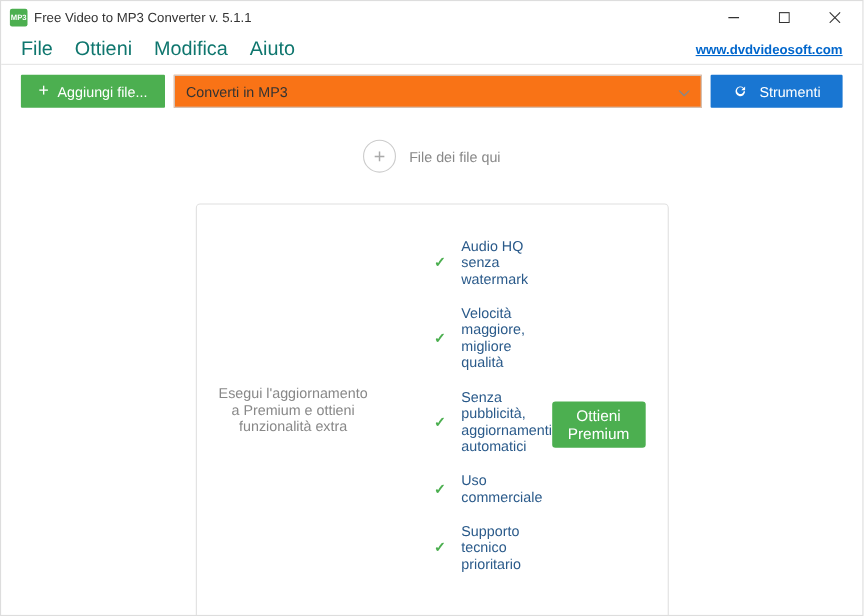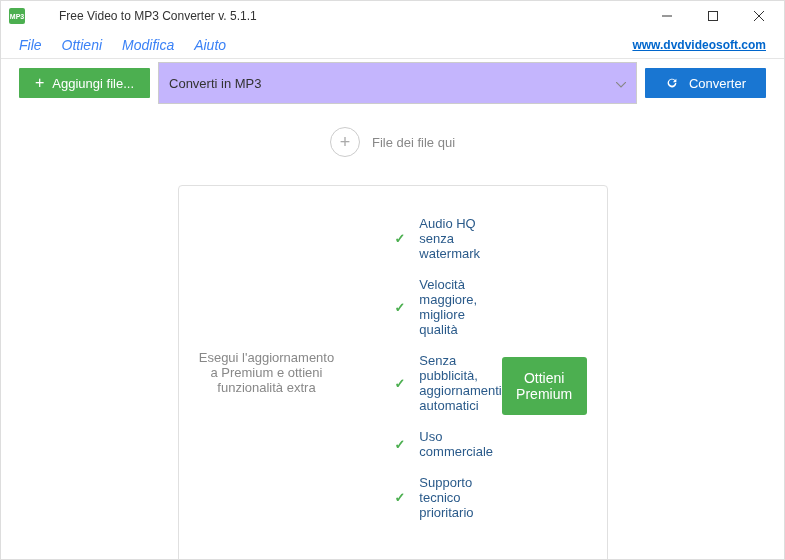--- a/index.html
+++ b/index.html
@@ -1,49 +1,49 @@
 <!DOCTYPE html>
 <html><head>
 <meta charset="utf-8">
 <style>
   * { box-sizing: border-box; margin: 0; padding: 0; }
   body { font-family: "Segoe UI", Arial, sans-serif; font-size: 13px; color: #333; background: #fff; width: 785px; height: 560px; overflow: hidden; border: 1px solid #ddd; }
   
-  .titlebar { height: 30px; display: flex; align-items: center; padding: 0 2px 0 8px; gap: 28px; }
+  .titlebar { height: 30px; display: flex; align-items: center; padding: 0 2px 0 8px; }
   .titlebar .icon { width: 16px; height: 16px; background: #4CAF50; border-radius: 2px; margin-right: 6px; display: flex; align-items: center; justify-content: center; }
   .titlebar .icon-inner { color: #fff; font-size: 7px; font-weight: bold; }
   .titlebar .title { font-size: 12px; color: #333; flex: 1; }
   .win-controls { display: flex; }
   .win-btn { width: 46px; height: 30px; display: flex; align-items: center; justify-content: center; color: #666; cursor: pointer; }
   .win-btn svg { width: 10px; height: 10px; }
   
   .menubar { height: 28px; display: flex; align-items: center; padding: 0 12px; border-bottom: 1px solid #e5e5e5; }
-  .menu-item { padding: 4px 10px; color: #3b82f6; cursor: pointer; font-size: 14px; font-style: italic; }
+  .menu-item { padding: 4px 10px; color: #0f766e; cursor: pointer; font-size: 18px; }
   .menu-item:first-child { padding-left: 6px; }
   .menu-spacer { flex: 1; }
   .menu-link { color: #0066cc; text-decoration: underline; font-size: 12px; padding-right: 6px; cursor: pointer; font-weight: bold; }
   
   .toolbar { height: 48px; display: flex; align-items: center; padding: 8px 18px; gap: 8px; }
   .btn-add { background: #4CAF50; color: #fff; border: none; height: 30px; padding: 0 16px; display: flex; align-items: center; gap: 8px; cursor: pointer; font-size: 13px; border-radius: 1px; min-width: 128px; }
   .btn-add .plus { font-size: 16px; font-weight: 300; }
-  .select { flex: 1; height: 42px; border: 1px solid #ccc; background: #c4b5fd; display: flex; align-items: center; padding: 0 10px; cursor: pointer; position: relative; font-size: 13px; color: #333; }
+  .select { flex: 1; height: 30px; border: 1px solid #ccc; background: #f97316; display: flex; align-items: center; padding: 0 10px; cursor: pointer; position: relative; font-size: 13px; color: #333; }
   .select .chev { margin-left: auto; color: #888; }
   .btn-convert { background: #1976D2; color: #fff; border: none; height: 30px; padding: 0 20px; display: flex; align-items: center; gap: 10px; cursor: pointer; font-size: 13px; border-radius: 1px; min-width: 110px; justify-content: center; }
   .btn-convert svg { width: 14px; height: 14px; }
   
   .main { padding: 20px 0 0 0; display: flex; flex-direction: column; align-items: center; }
   .drop-zone { display: flex; align-items: center; gap: 12px; color: #888; margin-bottom: 28px; }
   .drop-circle { width: 30px; height: 30px; border: 1px solid #ccc; border-radius: 50%; display: flex; align-items: center; justify-content: center; color: #aaa; font-size: 18px; font-weight: 300; }
   
   .premium-card { width: 430px; border: 1px solid #e0e0e0; border-radius: 4px; padding: 30px 20px 28px 20px; display: flex; flex-direction: row; align-items: center; }
   .premium-title { color: #888; font-size: 13px; margin-bottom: 28px; text-align: center; }
   .features { display: flex; flex-direction: column; gap: 16px; margin-bottom: 36px; align-self: flex-start; padding-left: 60px; }
   .feature { display: flex; align-items: center; gap: 14px; color: #2a5a8a; font-size: 13px; }
   .check { color: #4CAF50; font-weight: bold; font-size: 13px; }
-  .btn-premium { background: #4CAF50; color: #fff; border: none; width: 220px; height: 58px; border-radius: 3px; cursor: pointer; font-size: 14px; }
+  .btn-premium { background: #4CAF50; color: #fff; border: none; width: 220px; height: 42px; border-radius: 3px; cursor: pointer; font-size: 14px; }
 </style>
 </head>
 <body>
 
 <div class="titlebar">
   <div class="icon">
       <span class="icon-inner">MP3</span>
     </div>
   <div class="title">Free Video to MP3 Converter v. 5.1.1</div>
   <div class="win-controls">
@@ -85,21 +85,21 @@
     <span class="chev">
       <svg width="10" height="6" viewBox="0 0 10 6">
           <path d="M0 0 L5 5 L10 0" fill="none" stroke="#888" stroke-width="1.2"></path>
         </svg>
     </span>
   </div>
   <button class="btn-convert">
     <svg viewBox="0 0 16 16">
         <path d="M13 8a5 5 0 1 1-1.5-3.5L13 3v4H9l1.8-1.8A3.5 3.5 0 1 0 11.5 8H13z" fill="#fff"></path>
       </svg>
-    <span>Converter</span>
+    <span>Strumenti</span>
   </button>
 </div>
 
 <div class="main">
   <div class="drop-zone">
     <div class="drop-circle">+</div>
     <span>File dei file qui</span>
   </div>
 
   <div class="premium-card">

